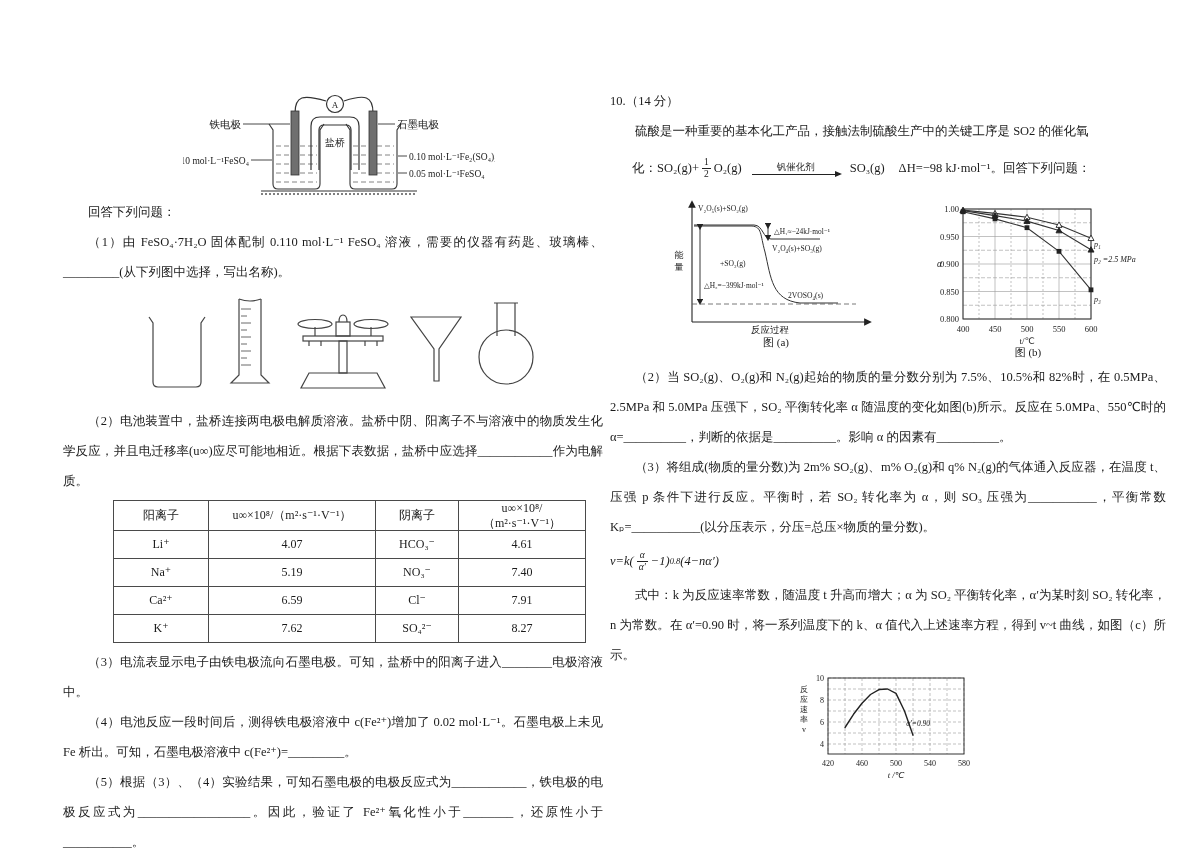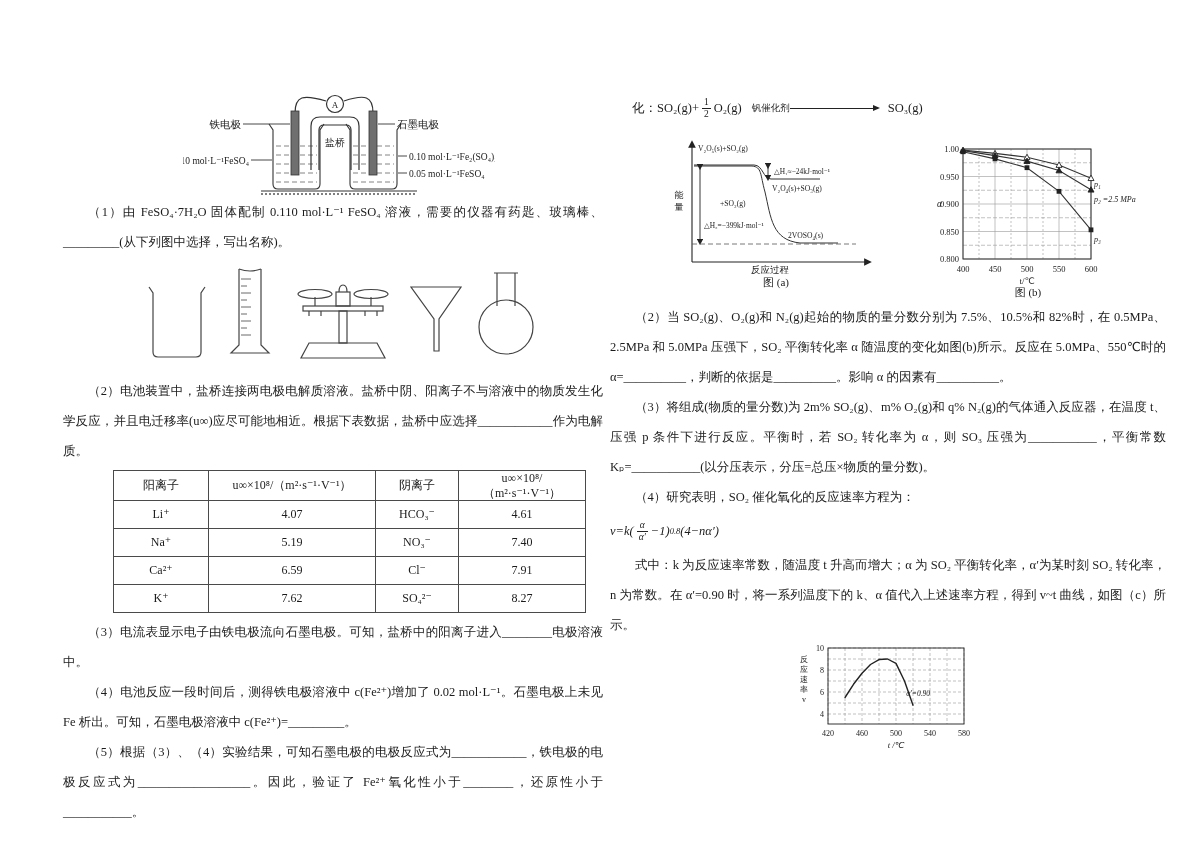--- a/index.html
+++ b/index.html
@@ -12,21 +12,21 @@
   p.noindent{margin:0;text-indent:0;}
   .apparatus-wrap{position:absolute;left:183px;top:86px;}
   .equip-row{margin:4px 0 2px 80px;}
   table.mob{border-collapse:collapse;margin:4px 0 4px 50px;font-size:12px;line-height:1.2;}
   table.mob th,table.mob td{border:1px solid #4a4a4a;text-align:center;vertical-align:middle;
         padding:0 8px;height:27px;font-weight:normal;}
   table.mob th{height:29px;}
   .rxn-line{display:flex;align-items:center;margin-left:22px;height:44px;white-space:nowrap;}
   .frac{display:inline-flex;flex-direction:column;align-items:center;font-size:9.5px;line-height:1.15;margin:0 3px;}
   .frac .den{border-top:1px solid #222;padding:0 2px;}
-  .rxn-arrow{display:inline-flex;align-items:center;margin:8px 10px;}
+  .rxn-arrow{display:inline-flex;flex-direction:column;align-items:center;margin:8px 10px;}
   .rxn-arrow .albl{font-size:9.5px;line-height:12px;}
   .arrow-shaft{position:relative;width:88px;height:1.4px;background:#222;margin-top:1px;}
   .arrow-shaft::after{content:"";position:absolute;right:-2px;top:-3.2px;width:0;height:0;
         border-left:7px solid #222;border-top:3.8px solid transparent;border-bottom:3.8px solid transparent;}
   .figrow{display:flex;gap:26px;margin:4px 0 2px 60px;align-items:flex-start;}
   .figblock{display:flex;flex-direction:column;align-items:center;}
   .figcap{font-size:11px;line-height:16px;text-indent:0;}
   .formula{display:flex;align-items:center;height:38px;font-size:12.5px;
         font-style:italic;white-space:nowrap;}
   .formula sup{font-size:8.5px;}
@@ -81,20 +81,21 @@
       <text x="226" y="74" font-size="9.5">0.10 mol·L⁻¹Fe₂(SO₄)₃</text>
       <line x1="215" y1="87" x2="224" y2="87" stroke="#333" stroke-width="0.9"></line>
       <text x="226" y="91" font-size="9.5">0.05 mol·L⁻¹FeSO₄</text>
 
       <line x1="78" y1="105" x2="234" y2="105" stroke="#333" stroke-width="1"></line>
       <line x1="78" y1="108" x2="234" y2="108" stroke="#555" stroke-width="1.6" stroke-dasharray="2 2"></line>
     </svg>
   </div>
 
   <div class="col col-left">
+    <p class="q">回答下列问题：</p>
     <p class="q">（1）由 FeSO₄·7H₂O 固体配制 0.110 mol·L⁻¹ FeSO₄ 溶液，需要的仪器有药匙、玻璃棒、_________(从下列图中选择，写出名称)。</p>
 
     <div class="equip-row">
       <svg width="398" height="102" viewBox="0 0 398 102">
         <g fill="none" stroke="#444" stroke-width="1.2">
           <path d="M6 26 L10 32 L10 91 Q10 96 15 96 L53 96 Q58 96 58 91 L58 32 L62 26"></path>
         </g>
         <g fill="none" stroke="#444" stroke-width="1.2">
           <path d="M96 8 L96 84 L88 92 L126 92 L118 84 L118 8"></path>
           <path d="M96 8 Q107 12 118 8"></path>
@@ -174,33 +175,36 @@
         </tbody>
     </table>
 
     <p class="q">（3）电流表显示电子由铁电极流向石墨电极。可知，盐桥中的阳离子进入________电极溶液中。</p>
     <p class="q">（4）电池反应一段时间后，测得铁电极溶液中 c(Fe²⁺)增加了 0.02 mol·L⁻¹。石墨电极上未见 Fe 析出。可知，石墨电极溶液中 c(Fe²⁺)=_________。</p>
     <p class="q">（5）根据（3）、（4）实验结果，可知石墨电极的电极反应式为____________，铁电极的电极反应式为__________________。因此，验证了 Fe²⁺氧化性小于________，还原性小于___________。</p>
 
   </div>
 
   <div class="col col-right">
+    <p class="noindent">10.（14 分）</p>
+    <p class="q">硫酸是一种重要的基本化工产品，接触法制硫酸生产中的关键工序是 SO2 的催化氧</p>
 
     <div class="rxn-line">
       <span>化：SO₂(g)+</span>
       <span class="frac">
         <span>1</span>
         <span class="den">2</span>
       </span>
       <span>O₂(g)</span>
       <span class="rxn-arrow">
         <span class="albl">钒催化剂</span>
         <span class="arrow-shaft"></span>
       </span>
       <span>SO₃(g)</span>
+      <span style="margin-left:14px">ΔH=−98 kJ·mol⁻¹。回答下列问题：</span>
     </div>
 
 
     <div class="figrow">
       <div class="figblock">
         <svg width="212" height="140" viewBox="0 0 212 140">
           <defs>
             <marker id="ah" markerWidth="7" markerHeight="7" refX="3.5" refY="3.5" orient="auto">
               <path d="M0 0 L7 3.5 L0 7 Z" fill="#222"></path>
             </marker>
@@ -283,21 +287,20 @@
             <text x="186" y="53.150000000000034" font-size="8" font-style="italic">p₁</text>
             <text x="186" y="67.69999999999999" font-size="8" font-style="italic">p₂ =2.5 MPa</text>
             <text x="186" y="107.85000000000002" font-size="8" font-style="italic">p₃</text>
           </svg>
         <div class="figcap">图 (b)</div>
       </div>
     </div>
 
     <p class="q">（2）当 SO₂(g)、O₂(g)和 N₂(g)起始的物质的量分数分别为 7.5%、10.5%和 82%时，在 0.5MPa、2.5MPa 和 5.0MPa 压强下，SO₂ 平衡转化率 α 随温度的变化如图(b)所示。反应在 5.0MPa、550℃时的 α=__________，判断的依据是__________。影响 α 的因素有__________。</p>
     <p class="q">（3）将组成(物质的量分数)为 2m% SO₂(g)、m% O₂(g)和 q% N₂(g)的气体通入反应器，在温度 t、压强 p 条件下进行反应。平衡时，若 SO₂ 转化率为 α，则 SO₃ 压强为___________，平衡常数 Kₚ=___________(以分压表示，分压=总压×物质的量分数)。</p>
-    <p class="q">（4）研究表明，SO₂ 催化氧化的反应速率方程为：</p>
 
     <div class="formula">
       <span>v=k(</span>
       <span class="frac" style="font-style:italic">
         <span>α</span>
         <span class="den">α′</span>
       </span>
       <span>−1)</span>
         <sup>0.8</sup>
       <span>(4−nα′)</span>

